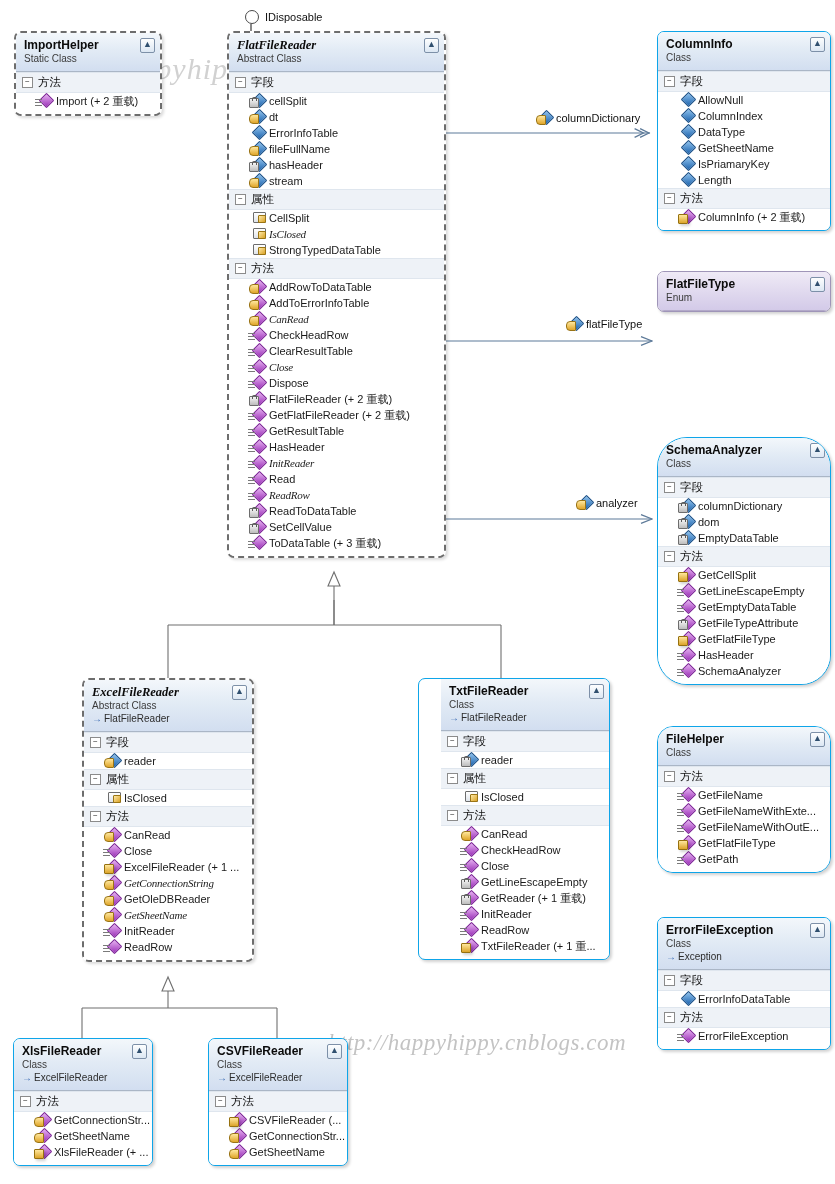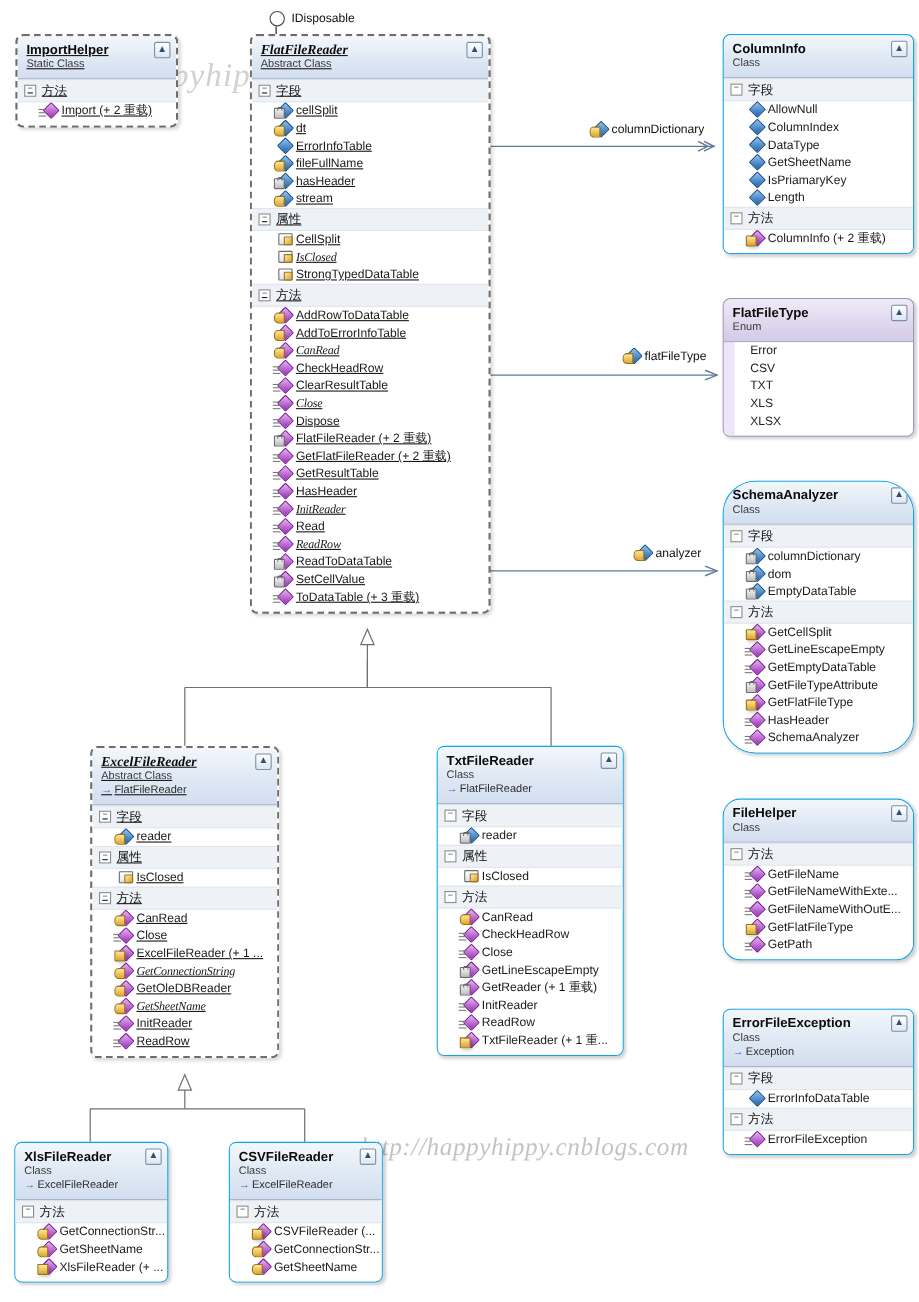--- a/index.html
+++ b/index.html
@@ -28,21 +28,20 @@
     position:absolute;z-index:2;
     border:1px solid #0ea5e9;
     border-radius:7px;
     background:#ffffff;
     box-shadow:2px 2px 3px rgba(0,0,0,.18);
     overflow:hidden;
   }
   .box.dashed{
     border:2px dashed #6d6d6d;
     box-shadow:2px 2px 3px rgba(0,0,0,.14);
-    text-decoration:underline;
   }
 
   .hdr{
     position:relative;
     padding:5px 8px 6px 8px;
     background:linear-gradient(to bottom,#f3f7fb 0%,#e2ebf5 45%,#d2def0 100%);
     border-bottom:1px solid #aab6c6;
   }
   .box.enum .hdr{
     background:linear-gradient(to bottom,#efeaf6 0%,#e1daef 50%,#d3cae8 100%);
@@ -487,27 +486,20 @@
       </div>
     </div>
   </div>
 
 <div class="box enum" id="b-flatFileType" style="left:657px;top:271px;width:172px;">
     <div class="hdr">
       <div class="nm">FlatFileType</div>
       <div class="kind">Enum</div>
       <div class="chev">▲</div>
     </div>
-    <div class="body">
-      <div class="enumrow">Error</div>
-      <div class="enumrow">CSV</div>
-      <div class="enumrow">TXT</div>
-      <div class="enumrow">XLS</div>
-      <div class="enumrow">XLSX</div>
-    </div>
   </div>
 
 <div class="box" id="b-schemaAnalyzer" style="left:657px;top:437px;width:172px;border-radius:30px;">
     <div class="hdr">
       <div class="nm">SchemaAnalyzer</div>
       <div class="kind">Class</div>
       <div class="chev">▲</div>
     </div>
     <div class="body">
       <div class="grp">
@@ -757,21 +749,21 @@
       <div class="mem">
         <span class="ico method">
           <span class="gem"></span>
           <span class="badge stat"></span>
         </span>
         <span class="lbl">ReadRow</span>
       </div>
     </div>
   </div>
 
-<div class="box" id="b-txtFileReader" style="left:397px;top:678px;width:168px;">
+<div class="box" id="b-txtFileReader" style="left:418px;top:678px;width:168px;padding-left:22px;">
     <div class="hdr">
       <div class="nm">TxtFileReader</div>
       <div class="kind">Class</div>
       <div class="base"><span class="ar">→</span>FlatFileReader</div>
       <div class="chev">▲</div>
     </div>
     <div class="body">
       <div class="grp">
         <span class="pm">−</span>
         <span>字段</span>

